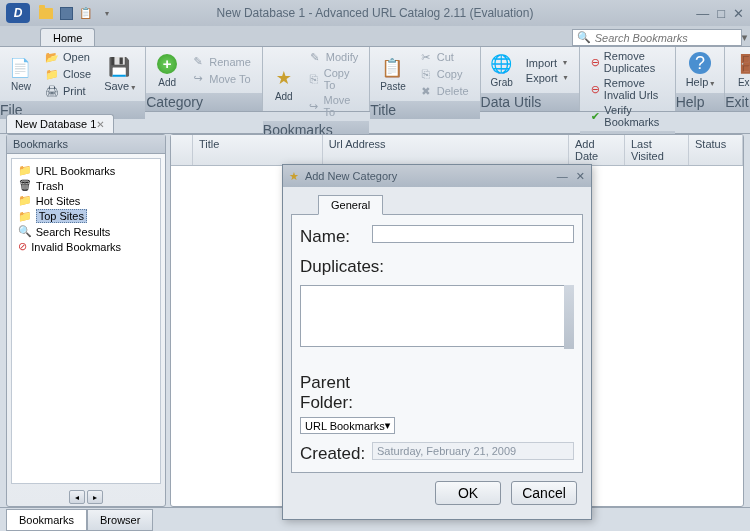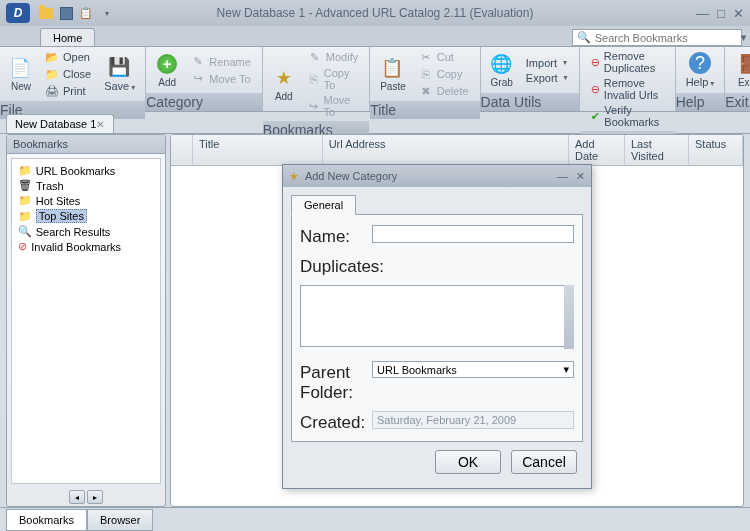--- a/index.html
+++ b/index.html
@@ -13,21 +13,21 @@
 .folder-icon::before { content:""; position:absolute; top:-3px; left:0; width:6px; height:3px; background:#f0c048; border-radius:1px 1px 0 0; }
 .save-icon { width:13px; height:13px; background:#5a7aa0; border:1px solid #3a5a80; }
 .title-text { position:absolute; left:50%; transform:translateX(-50%); color:#5a6a7a; font-size:12px; }
 .win-controls { position:absolute; right:6px; display:flex; gap:8px; color:#5a6a7a; }
 .win-btn { cursor:pointer; font-size:13px; }
 
 .ribbon-tabs { height:20px; background:#c7cfd8; display:flex; align-items:end; padding-left:40px; justify-content:space-between; padding-right:8px; }
 .ribbon-tab { background:#e6eaef; padding:3px 12px 2px; border:1px solid #9aa5b2; border-bottom:none; border-radius:3px 3px 0 0; cursor:pointer; }
 .search-wrap { display:flex; align-items:center; gap:4px; background:#fff; border:1px solid #9aa5b2; padding:1px 4px; width:170px; }
 .search-ic { color:#888; }
-.search-input { border:none; outline:none; flex:1; font-size:11px; }
+.search-input { border:none; outline:none; flex:1; font-size:11px;font-style:italic; }
 .search-arrow { color:#666; cursor:pointer; }
 
 .ribbon { height:66px; background:linear-gradient(#eef1f5,#d6dde5); border-top:1px solid #9aa5b2; border-bottom:1px solid #9aa5b2; display:flex; }
 .ribbon-group { border-right:1px solid #b0bac5; display:flex; flex-direction:column; }
 .ribbon-body { flex:1; display:flex; align-items:center; padding:2px 4px; }
 .ribbon-label { background:linear-gradient(#c0c9d4,#adb8c5); font-size:14px; color:#4a5a6a; padding:1px 0; }
 .big-btn { display:flex; flex-direction:column; align-items:center; justify-content:center; padding:2px 6px; cursor:pointer; gap:2px; }
 .btn-icon { width:22px; height:22px; display:flex; align-items:center; justify-content:center; font-size:18px; }
 .btn-lbl { font-size:10px; color:#3a4a5a; white-space:nowrap; }
 .small-list { display:flex; flex-direction:column; gap:1px; padding:0 4px; }
@@ -60,21 +60,21 @@
 .bottom-tabs { position:absolute; bottom:0; left:0; right:0; height:24px; background:#d6dde5; display:flex; align-items:center; padding-left:6px; gap:0; border-top:1px solid #9aa5b2; }
 .btab { padding:4px 12px; background:linear-gradient(#eef1f5,#d6dde5); border:1px solid #9aa5b2; cursor:pointer; font-size:11px; }
 .btab.active { background:#fff; }
 
 .dialog { position:absolute; left:282px; top:164px; width:310px; background:#e6eaef; border:1px solid #7a8a9a; box-shadow:2px 2px 8px rgba(0,0,0,0.25); }
 .dlg-title { height:22px; background:linear-gradient(#c5ccd5,#adb8c5); display:flex; align-items:center; padding:0 6px; color:#4a5a6a; font-size:11px; justify-content:space-between; }
 .dlg-ctr { display:flex; gap:8px; }
 .dlg-ctr span { cursor:pointer; color:#5a6a7a; font-size:11px; }
 .dlg-body { padding:8px; }
 .dlg-tab-row { display:flex; border-bottom:1px solid #9aa5b2; }
-.dlg-tab { background:#f6f8fa; border:1px solid #9aa5b2; border-bottom:1px solid #f6f8fa; padding:3px 12px; margin-bottom:-1px; font-size:11px; }
+.dlg-tab { background:#f6f8fa; border:1px solid #9aa5b2; border-bottom:1px solid #f6f8fa; padding:3px 12px; margin-bottom:-1px; font-size:11px;margin-left:27px; }
 .dlg-panel { background:#f6f8fa; border:1px solid #9aa5b2; border-top:none; padding:10px 8px 8px; }
 .frow { display:flex; align-items:start; margin-bottom:8px; gap:4px; }
 .flabel { width:68px; font-size:17px; color:#222; padding-top:2px; }
 .finput { flex:1; border:1px solid #9aa5b2; background:#fff; padding:2px 4px; font-size:11px; }
 .ftextarea { flex:1; border:1px solid #9aa5b2; background:#fff; height:62px; resize:none; padding:2px 4px; font-size:11px; position:relative; }
 .ta-scroll { position:absolute; right:0; top:0; bottom:0; width:10px; background:linear-gradient(#d0d7e0,#b8c1cc); }
 .fselect { flex:1; border:1px solid #9aa5b2; background:#fff; padding:1px 4px; font-size:11px; display:flex; justify-content:space-between; align-items:center; }
 .freadonly { flex:1; border:1px solid #c5ccd5; background:#eef1f5; padding:2px 4px; font-size:11px; color:#8a95a2; }
 .dlg-buttons { display:flex; justify-content:flex-end; gap:10px; padding:8px 6px 6px; }
 .dlg-btn { width:66px; padding:3px 0; text-align:center; background:linear-gradient(#f6f8fa,#dfe4ea); border:1px solid #8a95a2; border-radius:3px; cursor:pointer; font-size:14px; }
@@ -357,21 +357,21 @@
       </div>
       <div class="frow">
         <div class="flabel">Duplicates:</div>
       </div>
       <div class="frow">
         <div style="flex:1;position:relative;">
           <textarea class="ftextarea" style="width: 100%;"></textarea>
           <div class="ta-scroll"></div>
         </div>
       </div>
-      <div class="frow" style="margin-top:12px;">
+      <div class="frow" style="margin-top:22px;flex-direction:column;">
         <div class="flabel">Parent Folder:</div>
         <div class="fselect">
           <span>URL Bookmarks</span>
           <span>▾</span>
         </div>
       </div>
       <div class="frow" style="margin-top:8px; margin-bottom:0;">
         <div class="flabel">Created:</div>
         <div class="freadonly">Saturday, February 21, 2009</div>
       </div>

